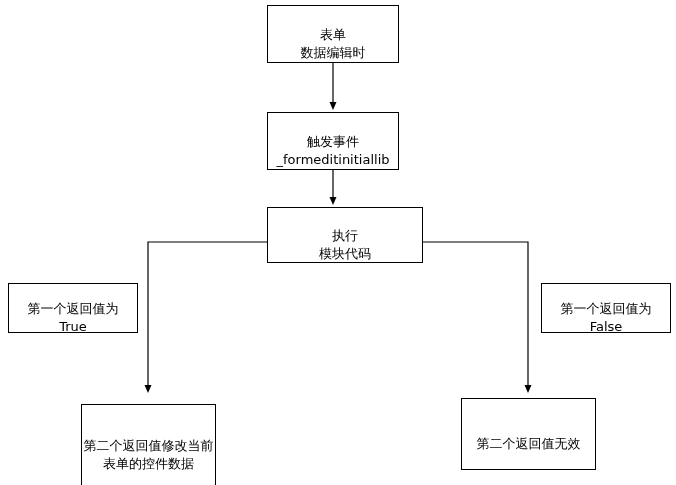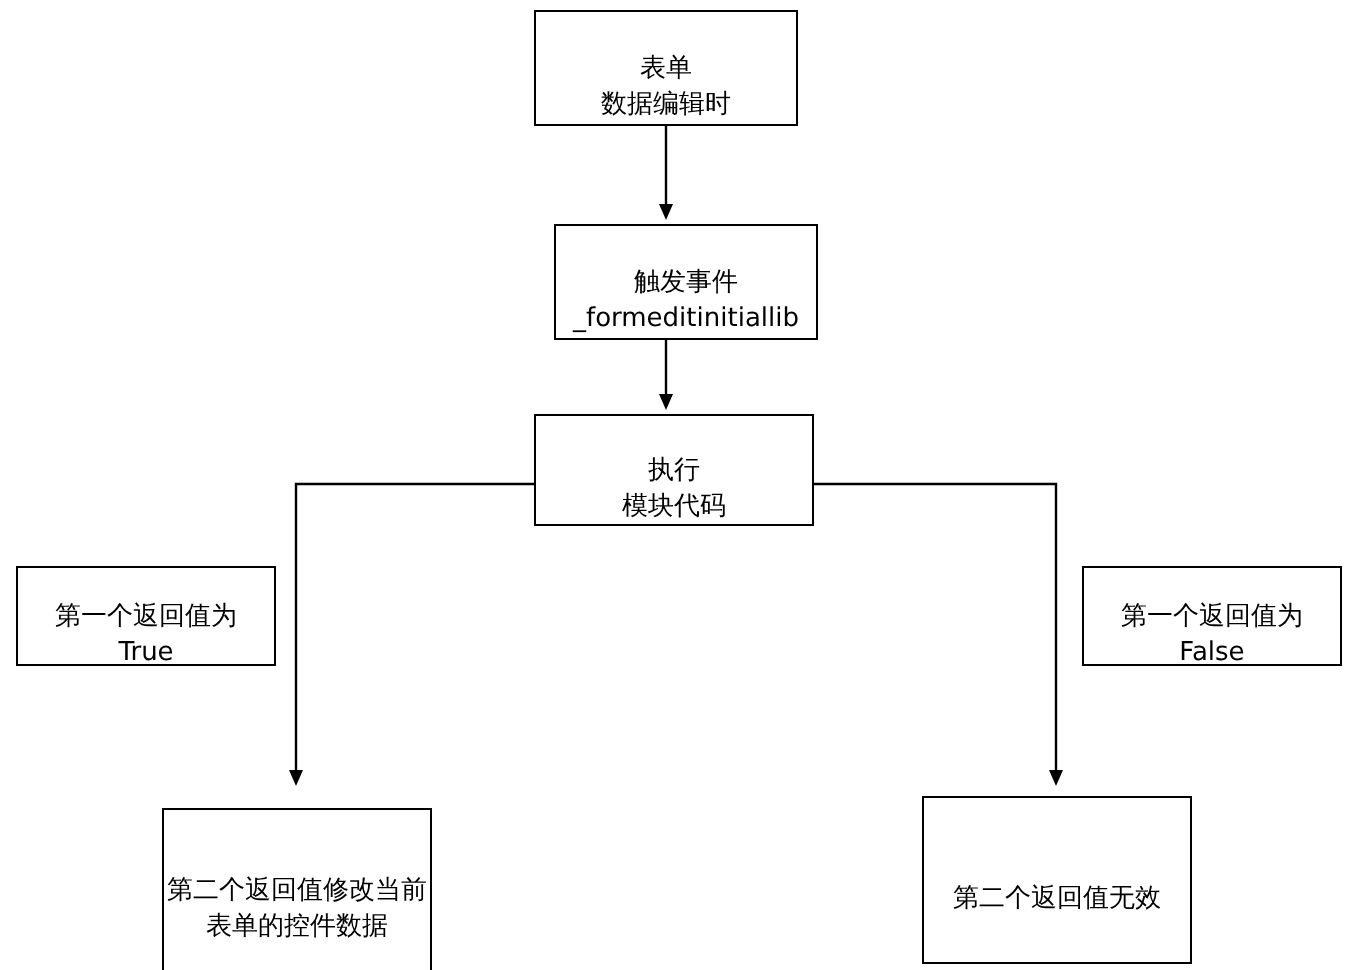--- a/index.html
+++ b/index.html
@@ -45,26 +45,26 @@
     position: absolute;
     left: 0;
     top: 0;
     width: 676px;
     height: 485px;
     z-index: 1;
   }
 
   
   #node-form-edit      { left: 267px; top: 5px;   width: 132px; height: 58px; }
-  #node-trigger-event  { left: 277px; top: 112px; width: 132px; height: 58px; }
-  #node-exec-module    { left: 267px; top: 207px; width: 140px; height: 56px; }
+  #node-trigger-event  { left: 267px; top: 112px; width: 132px; height: 58px; }
+  #node-exec-module    { left: 267px; top: 207px; width: 156px; height: 56px; }
   #node-first-true     { left: 8px;   top: 283px; width: 130px; height: 50px; }
   #node-first-false    { left: 541px; top: 283px; width: 130px; height: 50px; }
   #node-second-modify  { left: 81px;  top: 404px; width: 135px; height: 83px; }
-  #node-second-invalid { left: 461px; top: 398px; width: 135px; height: 84px; }
+  #node-second-invalid { left: 461px; top: 398px; width: 135px; height: 72px; }
 </style>
 </head>
 <body>
 
 <div id="canvas">
 
   <svg id="wires" viewBox="0 0 676 485" xmlns="http://www.w3.org/2000/svg">
     <defs>
       <marker id="arrowhead" markerWidth="9" markerHeight="9" refX="4.5" refY="4" orient="auto" markerUnits="userSpaceOnUse">
         <path d="M0.5,0.5 L8.5,4 L0.5,7.5 z" fill="#000000"></path>

